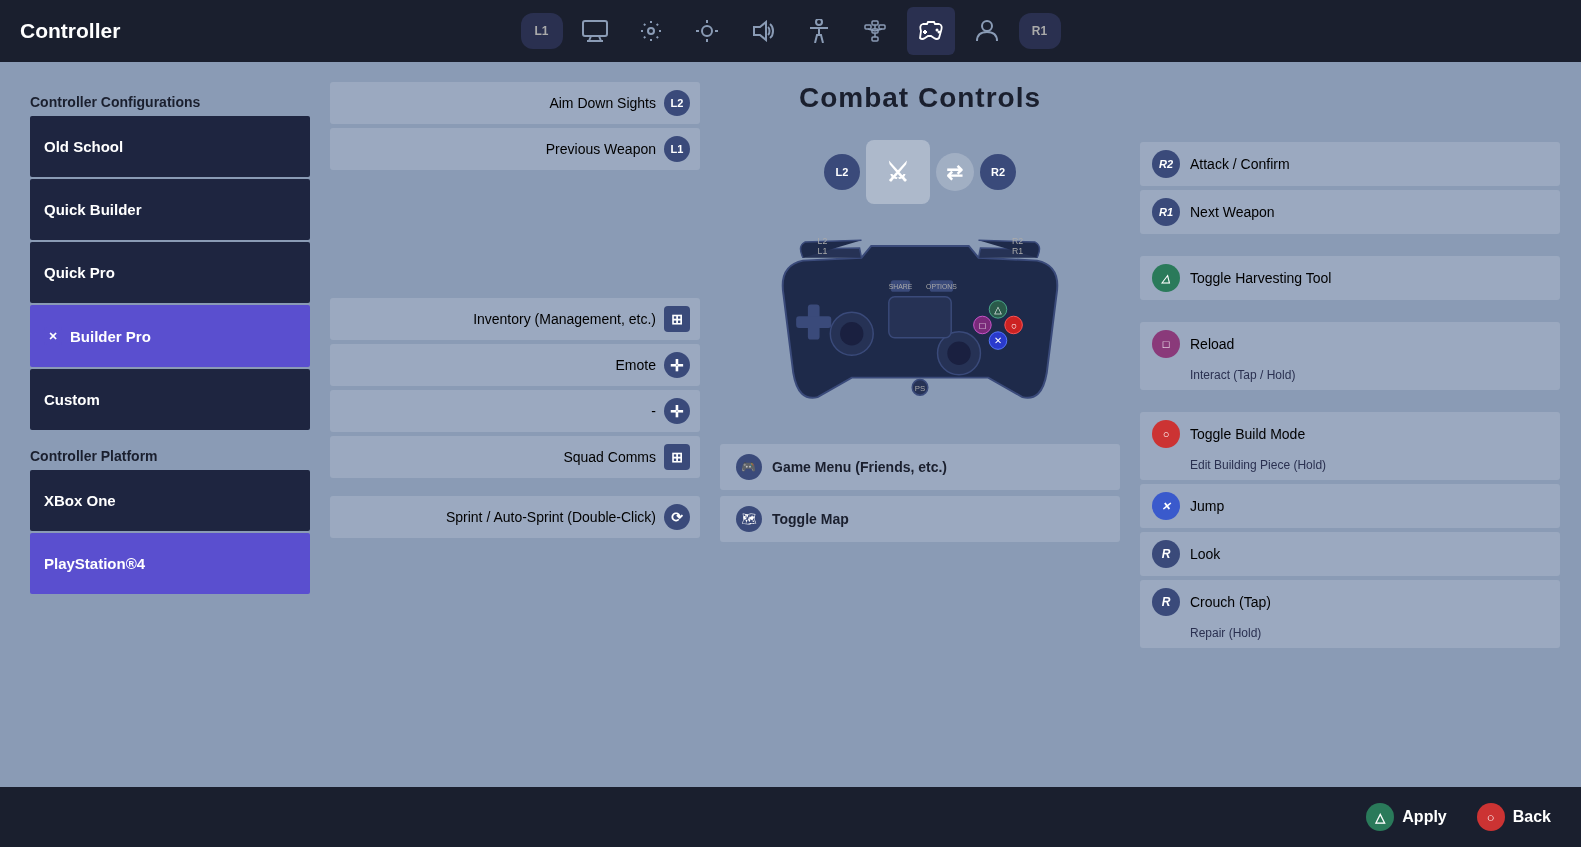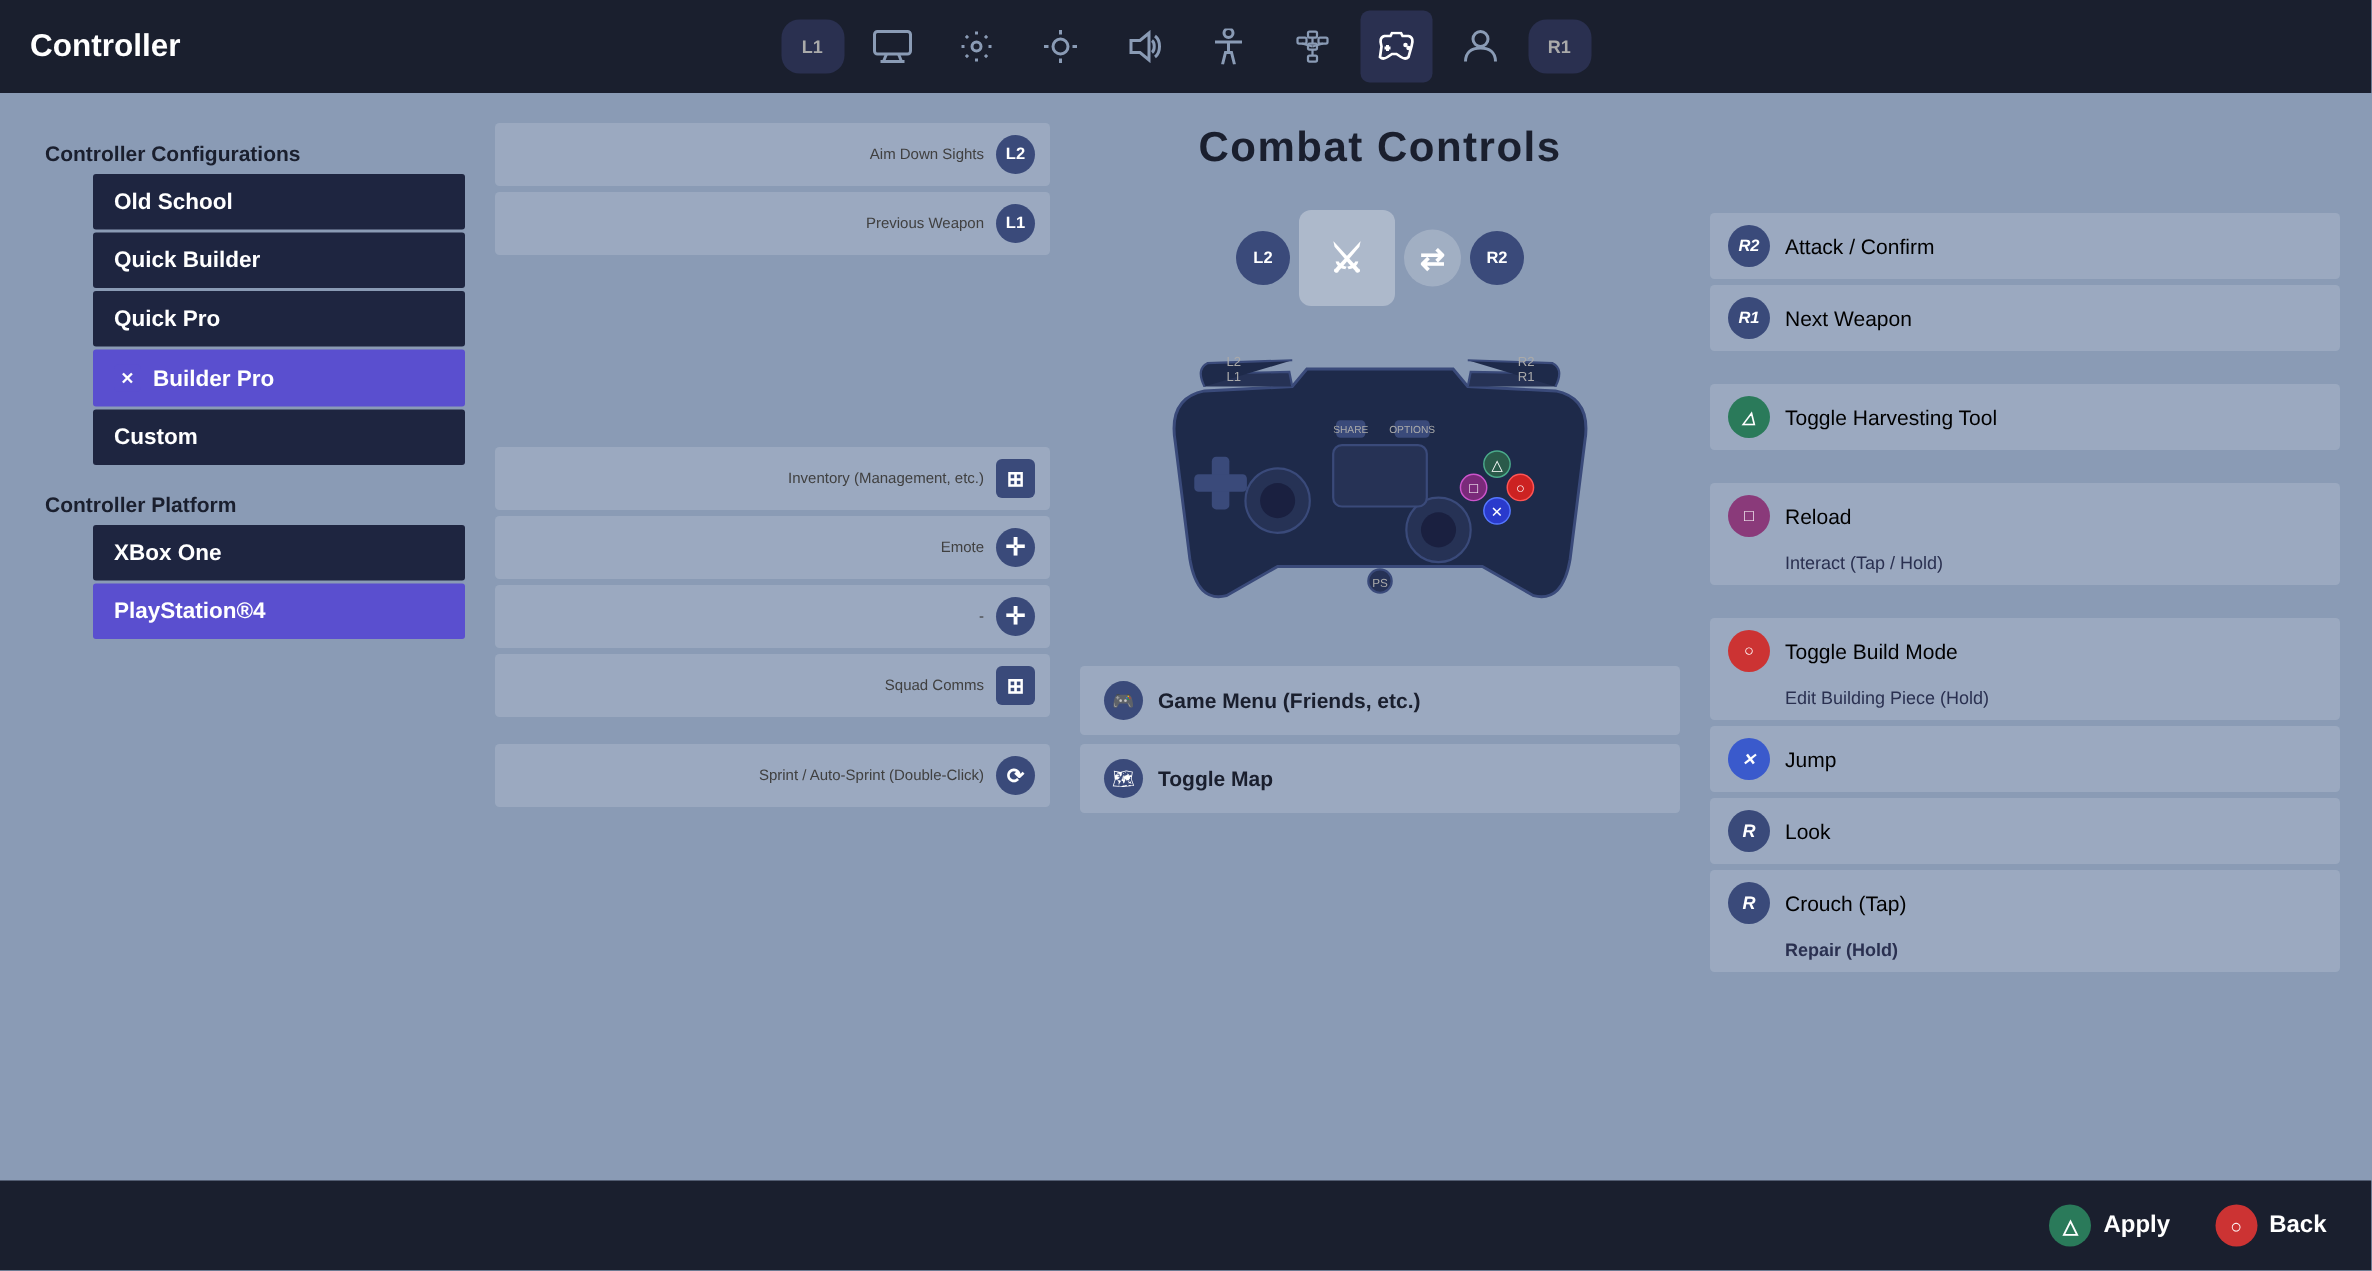--- a/index.html
+++ b/index.html
@@ -78,32 +78,31 @@
       font-weight: bold;
       margin-bottom: 6px;
       margin-top: 12px;
     }
 
     .config-list {
       background: transparent;
     }
 
     .config-item {
-      padding: 10px 14px;
+      padding: 22px 14px;
       font-size: 15px;
       font-weight: bold;
       color: #fff;
       background: #1e2540;
       margin-bottom: 2px;
       cursor: pointer;
       border-radius: 2px;
       display: flex;
       align-items: flex-end;
       gap: 8px;
-      margin-left: 32px;
     }
 
     .config-item.active {
       background: #5a4fcf;
     }
 
     .config-item .check-icon {
       width: 18px;
       height: 18px;
       background: #5a4fcf;
@@ -131,22 +130,22 @@
       align-items: center;
       justify-content: flex-end;
       background: rgba(255,255,255,0.15);
       padding: 8px 10px;
       border-radius: 3px;
       gap: 8px;
       min-height: 40px;
     }
 
     .control-label {
-      color: #404040;
-      font-size: 10px;
+      color: #000000;
+      font-size: 14px;
       font-weight: 500;
       text-align: right;
     }
 
     .btn-badge {
       width: 26px;
       height: 26px;
       border-radius: 50%;
       display: flex;
       align-items: center;
@@ -641,21 +640,21 @@
     <div class="right-control-row">
       <div class="right-btn-badge btn-r3" style="font-size:12px;">R</div>
       <span class="right-control-label">Look</span>
     </div>
 
     <div class="right-control-row" style="flex-direction:column;align-items:flex-start;min-height:56px;">
       <div style="display:flex;align-items:center;gap:10px;">
         <div class="right-btn-badge btn-r3" style="font-size:12px;">R</div>
         <span class="right-control-label">Crouch (Tap)</span>
       </div>
-      <div style="display:flex;align-items:center;gap:10px;padding-left:38px;font-weight:bold;">
+      <div style="display:flex;align-items:center;gap:10px;padding-left:38px;">
         <span class="right-control-sublabel">Repair (Hold)</span>
       </div>
     </div>
   </div>
 
 </div>
 
 <div class="bottom-bar">
   <div class="bottom-action">
     <div class="bottom-action-badge badge-tri">△</div>

